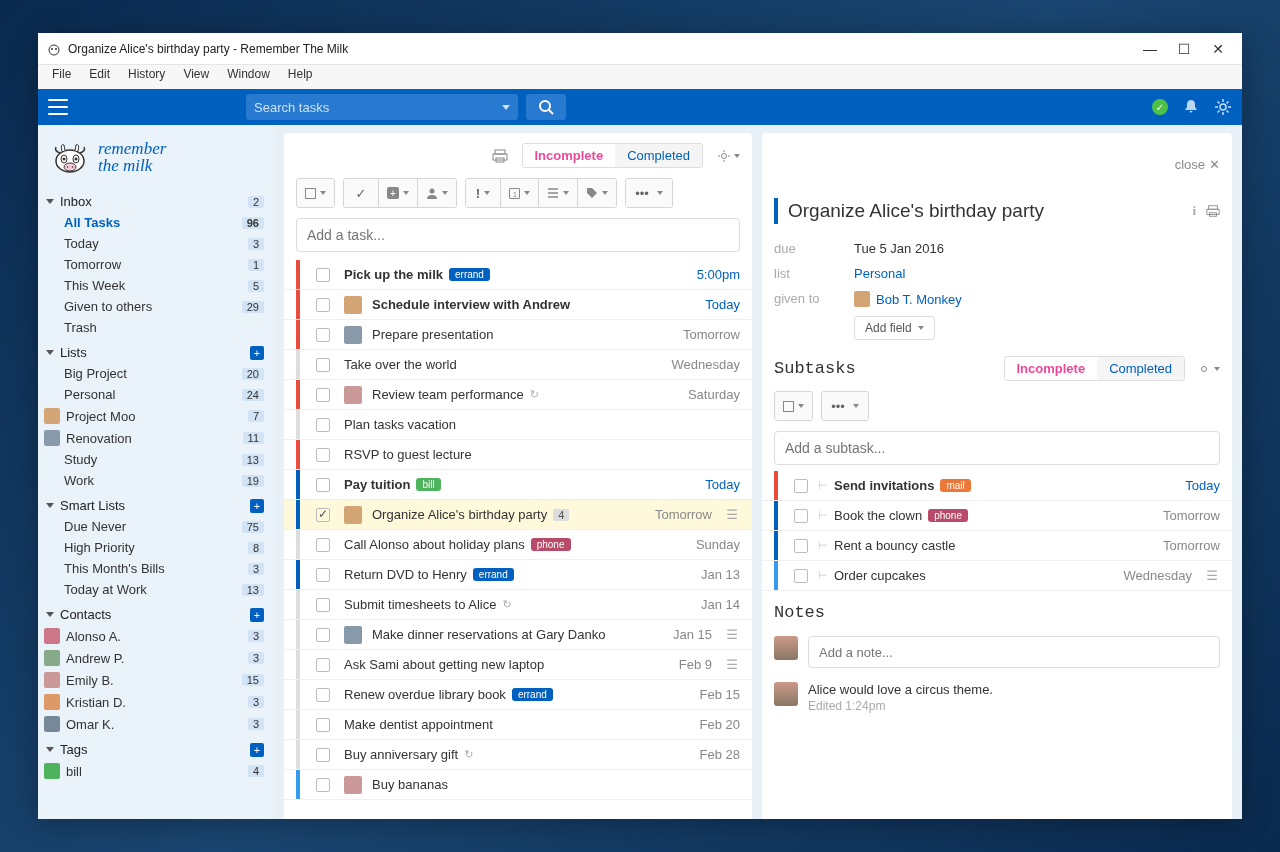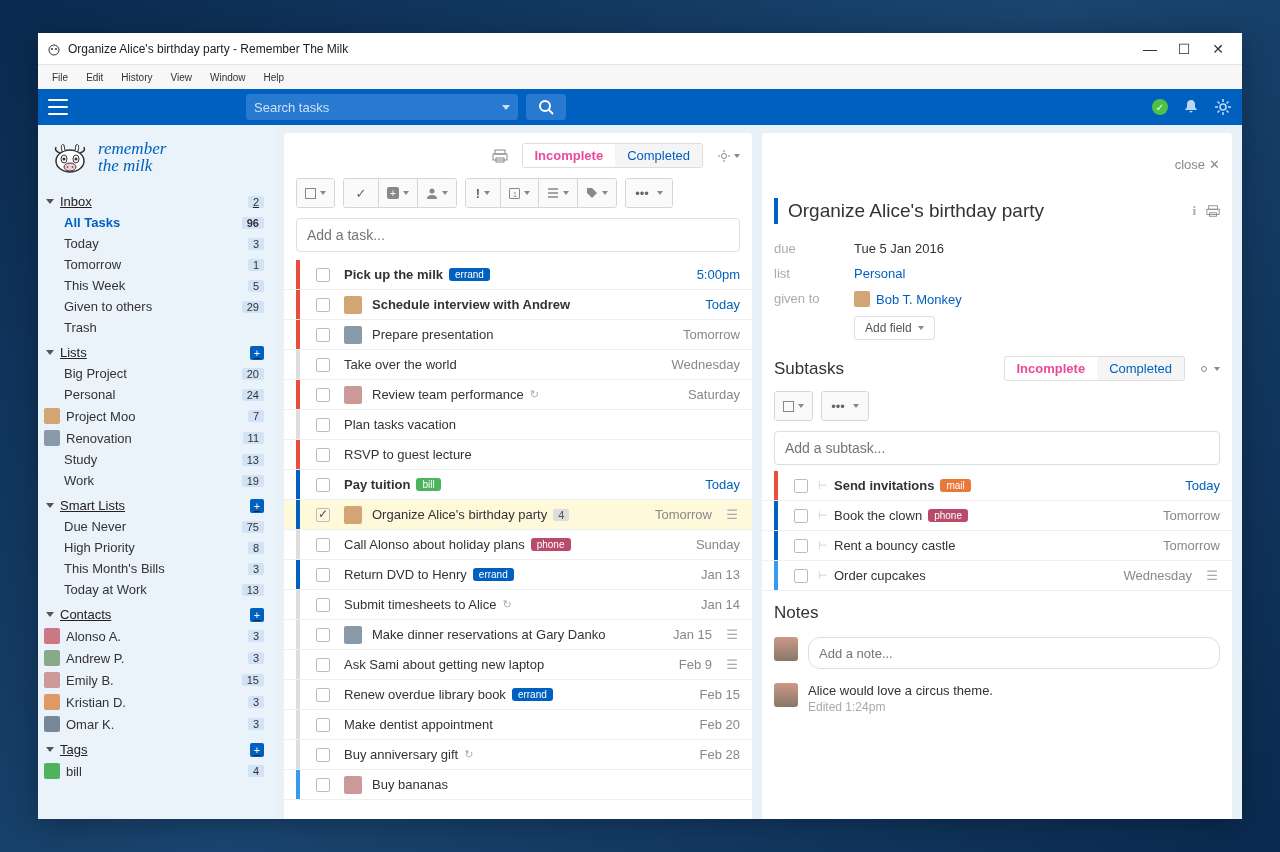--- a/index.html
+++ b/index.html
@@ -3,37 +3,37 @@
 <meta charset="utf-8">
 <style>
 * { box-sizing: border-box; margin: 0; padding: 0; }
 body { font-family: -apple-system, "Segoe UI", Arial, sans-serif; font-size: 13px; color: #333; background: linear-gradient(135deg, #0a2a4f 0%, #1a4570 50%, #0a2a4f 100%); width: 1280px; height: 852px; overflow: hidden; padding: 33px 38px; }
 .app-window { background: #fff; width: 100%; height: 100%; display: flex; flex-direction: column; border-radius: 2px; box-shadow: 0 4px 30px rgba(0,0,0,0.3); }
 .titlebar { height: 32px; background: #fff; display: flex; align-items: center; padding: 0 8px; border-bottom: 1px solid #e5e5e5; }
 .titlebar-icon { width: 16px; height: 16px; margin-right: 6px; }
 .titlebar-text { font-size: 12px; color: #222; flex: 1; }
 .window-controls { display: flex; gap: 18px; padding-right: 8px; }
 .window-controls div { width: 16px; height: 16px; display:flex; align-items:center; justify-content:center; font-size:14px; color:#333; cursor:pointer; }
-.menubar { height: 24px; background: #f7f7f7; display: flex; align-items: center; padding: 0 6px; gap: 2px; font-size: 10px; }
+.menubar { height: 24px; background: #f7f7f7; display: flex; align-items: flex-start; padding: 0 6px; gap: 2px; font-size: 12px; }
 .menubar span { padding: 2px 8px; cursor: pointer; }
 .topbar { height: 36px; background: #0060bf; display: flex; align-items: center; padding: 0 10px; color: #fff; gap: 8px; }
 .hamburger { width: 20px; height: 16px; display:flex; flex-direction:column; justify-content:space-between; cursor:pointer; margin-right: 170px;}
 .hamburger span { height: 2px; background:#fff; border-radius:1px; }
 .search-box { background: #2879d0; border-radius: 3px; height: 26px; width: 272px; display:flex; align-items:center; padding:0 8px; color:#cde1f5; position:relative; cursor:text; }
 .search-box .caret { position:absolute; right:8px; border-left:4px solid transparent; border-right:4px solid transparent; border-top:5px solid #cde1f5; }
 .search-btn { background:#2879d0; height:26px; width:40px; border-radius:3px; display:flex; align-items:center; justify-content:center; cursor:pointer; }
 .topbar-right { margin-left:auto; display:flex; align-items:center; gap:14px; }
 .sync-ok { width:16px; height:16px; background:#4dc247; border-radius:50%; display:flex; align-items:center; justify-content:center; font-size:10px; color:#fff; }
 .content { display:flex; flex:1; overflow:hidden; background:#e8f0f8; }
 .sidebar { width: 236px; background: #eaf2fa; padding: 8px 0; overflow-y:auto; }
 .logo-area { display:flex; align-items:center; padding: 4px 12px 10px 12px; gap:8px; }
 .cow-logo { width:40px; height:40px; }
 .logo-text { font-family: cursive; color:#0060bf; font-size:17px; line-height:1; font-style: italic; }
 .side-section { margin-top: 4px; }
-.side-header { display:flex; align-items:center; padding: 3px 10px 3px 8px; font-size:13px; cursor:pointer; color:#222;text-decoration:underline; }
+.side-header { display:flex; align-items:center; padding: 3px 10px 3px 8px; font-size:13px; cursor:pointer; color:#222; }
 .side-header .chev { border-left:4px solid transparent; border-right:4px solid transparent; border-top:5px solid #555; margin-right:6px; }
 .side-header .plus { margin-left:auto; width:14px; height:14px; background:#0060bf; border-radius:2px; color:#fff; font-size:11px; display:flex; align-items:center; justify-content:center; }
 .side-header .badge { margin-left:auto; background:#d1e3f5; border-radius:2px; font-size:11px; padding:0 5px; color:#333; }
 .side-item { display:flex; align-items:center; padding: 3px 10px 3px 26px; cursor:pointer; color:#333; }
 .side-item.active { color:#0060bf; font-weight:600; }
 .side-item .label { flex:1; }
 .side-item .badge { background:#d1e3f5; border-radius:2px; font-size:11px; padding:0 5px; color:#333; min-width:16px; text-align:center; }
 .side-item .avatar, .side-item .icon-sq { width:16px; height:16px; margin-right:6px; margin-left:-20px; border-radius:2px; }
 .main { flex:1; display:flex; gap:10px; padding: 8px 10px 0 10px; overflow:hidden; }
 .tasklist-panel { background:#fff; flex:1; border-radius:4px 4px 0 0; display:flex; flex-direction:column; overflow:hidden; }
@@ -74,27 +74,27 @@
 .detail-title-row { display:flex; align-items:center; padding: 2px 12px 8px 12px; gap:10px; }
 .detail-title-row .pbar { width:4px; height:26px; background:#0060bf;}
 .detail-title { flex:1; font-size:19px; color:#333; }
 .detail-fields { padding: 4px 12px; }
 .field-row { display:flex; padding:5px 0; font-size:13px; }
 .field-label { width:80px; color:#aaa; }
 .field-value { color:#333; display:flex; align-items:center; gap:6px; }
 .field-value.link { color:#0060bf; }
 .add-field-btn { border:1px solid #ddd; border-radius:3px; padding:4px 10px; font-size:12px; cursor:pointer; display:inline-flex; align-items:center; gap:6px; color:#555; margin-top:4px; margin-left:80px; }
 .section-h { display:flex; align-items:center; padding: 12px 12px 6px 12px; }
-.section-title { font-size:17px; color:#333; flex:1; }
+.section-title { font-size:17px; color:#333; flex:1;font-family:Liberation Mono, monospace; }
 .subtask-toolbar { display:flex; padding: 4px 12px; gap:8px; }
 .subtask-input-row { padding: 6px 12px; }
 .subtask-indent { width:10px; color:#ccc; font-size:11px; margin-left:-4px; }
 .notes-area { padding: 8px 12px; display:flex; gap:10px; align-items:flex-start; }
 .note-avatar { width:24px; height:24px; border-radius:3px; background:linear-gradient(#c98,#876);}
-.note-input { flex:1; border:1px solid #ddd; border-radius:12px; height:32px; padding:0 10px; font-size:13px; color:#888; }
+.note-input { flex:1; border:1px solid #ddd; border-radius:4px; height:32px; padding:0 10px; font-size:13px; color:#888; }
 .note-item { padding: 6px 12px; display:flex; gap:10px; align-items:flex-start; }
 .note-body { flex:1; font-size:13px; color:#333; }
 .note-time { color:#aaa; font-size:12px; margin-top:2px; }
 svg { display:block; }
 </style>
 </head>
 <body>
 
 <div class="app-window">
 

